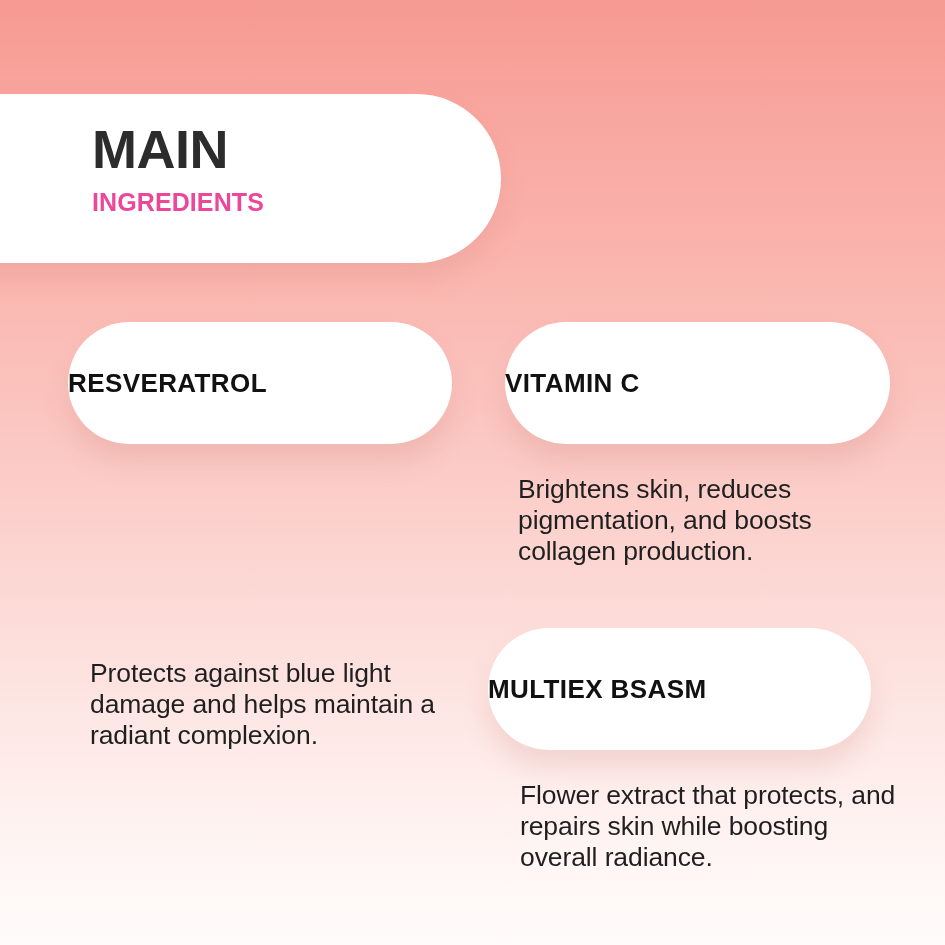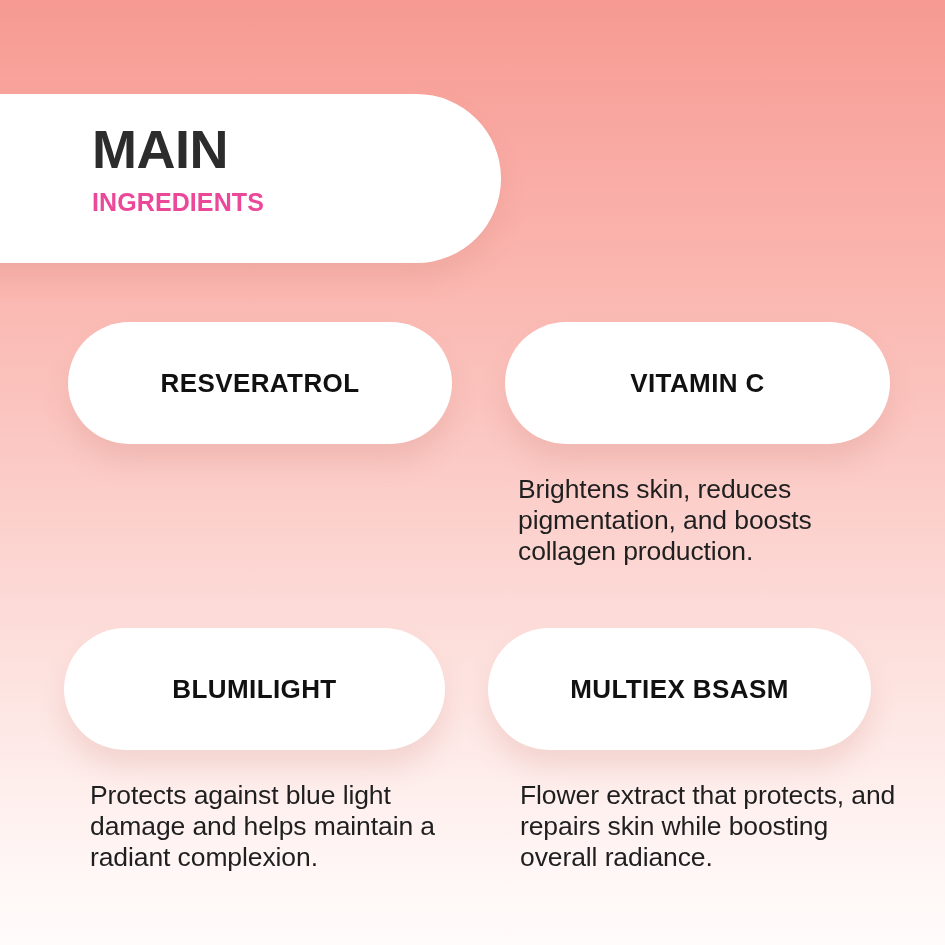--- a/index.html
+++ b/index.html
@@ -75,21 +75,21 @@
   }
   .card {
     position: absolute;
   }
   .card-pill {
     background: #ffffff;
     border-radius: 999px;
     height: 122px;
     display: flex;
     align-items: center;
-    justify-content: center;
+    justify-content: flex-start;
     box-shadow: 0 18px 26px rgba(194, 106, 96, 0.17);
   }
   .card-pill-label {
     font-size: 26px;
     font-weight: 700;
     letter-spacing: 0.4px;
     color: #111111;
     text-align: center;
     white-space: nowrap;
   }
@@ -135,23 +135,20 @@
     </div>
 
     <div class="card card-2">
       <div class="card-pill">
         <span class="card-pill-label">VITAMIN C</span>
       </div>
       <p class="card-desc">Brightens skin, reduces pigmentation, and boosts collagen production.</p>
     </div>
 
     <div class="card card-3">
-      <div class="card-pill">
-        <span class="card-pill-label">BLUMILIGHT</span>
-      </div>
       <p class="card-desc">Protects against blue light damage and helps maintain a radiant complexion.</p>
     </div>
 
     <div class="card card-4">
       <div class="card-pill">
         <span class="card-pill-label">MULTIEX BSASM</span>
       </div>
       <p class="card-desc">Flower extract that protects, and repairs skin while boosting overall radiance.</p>
     </div>
 

